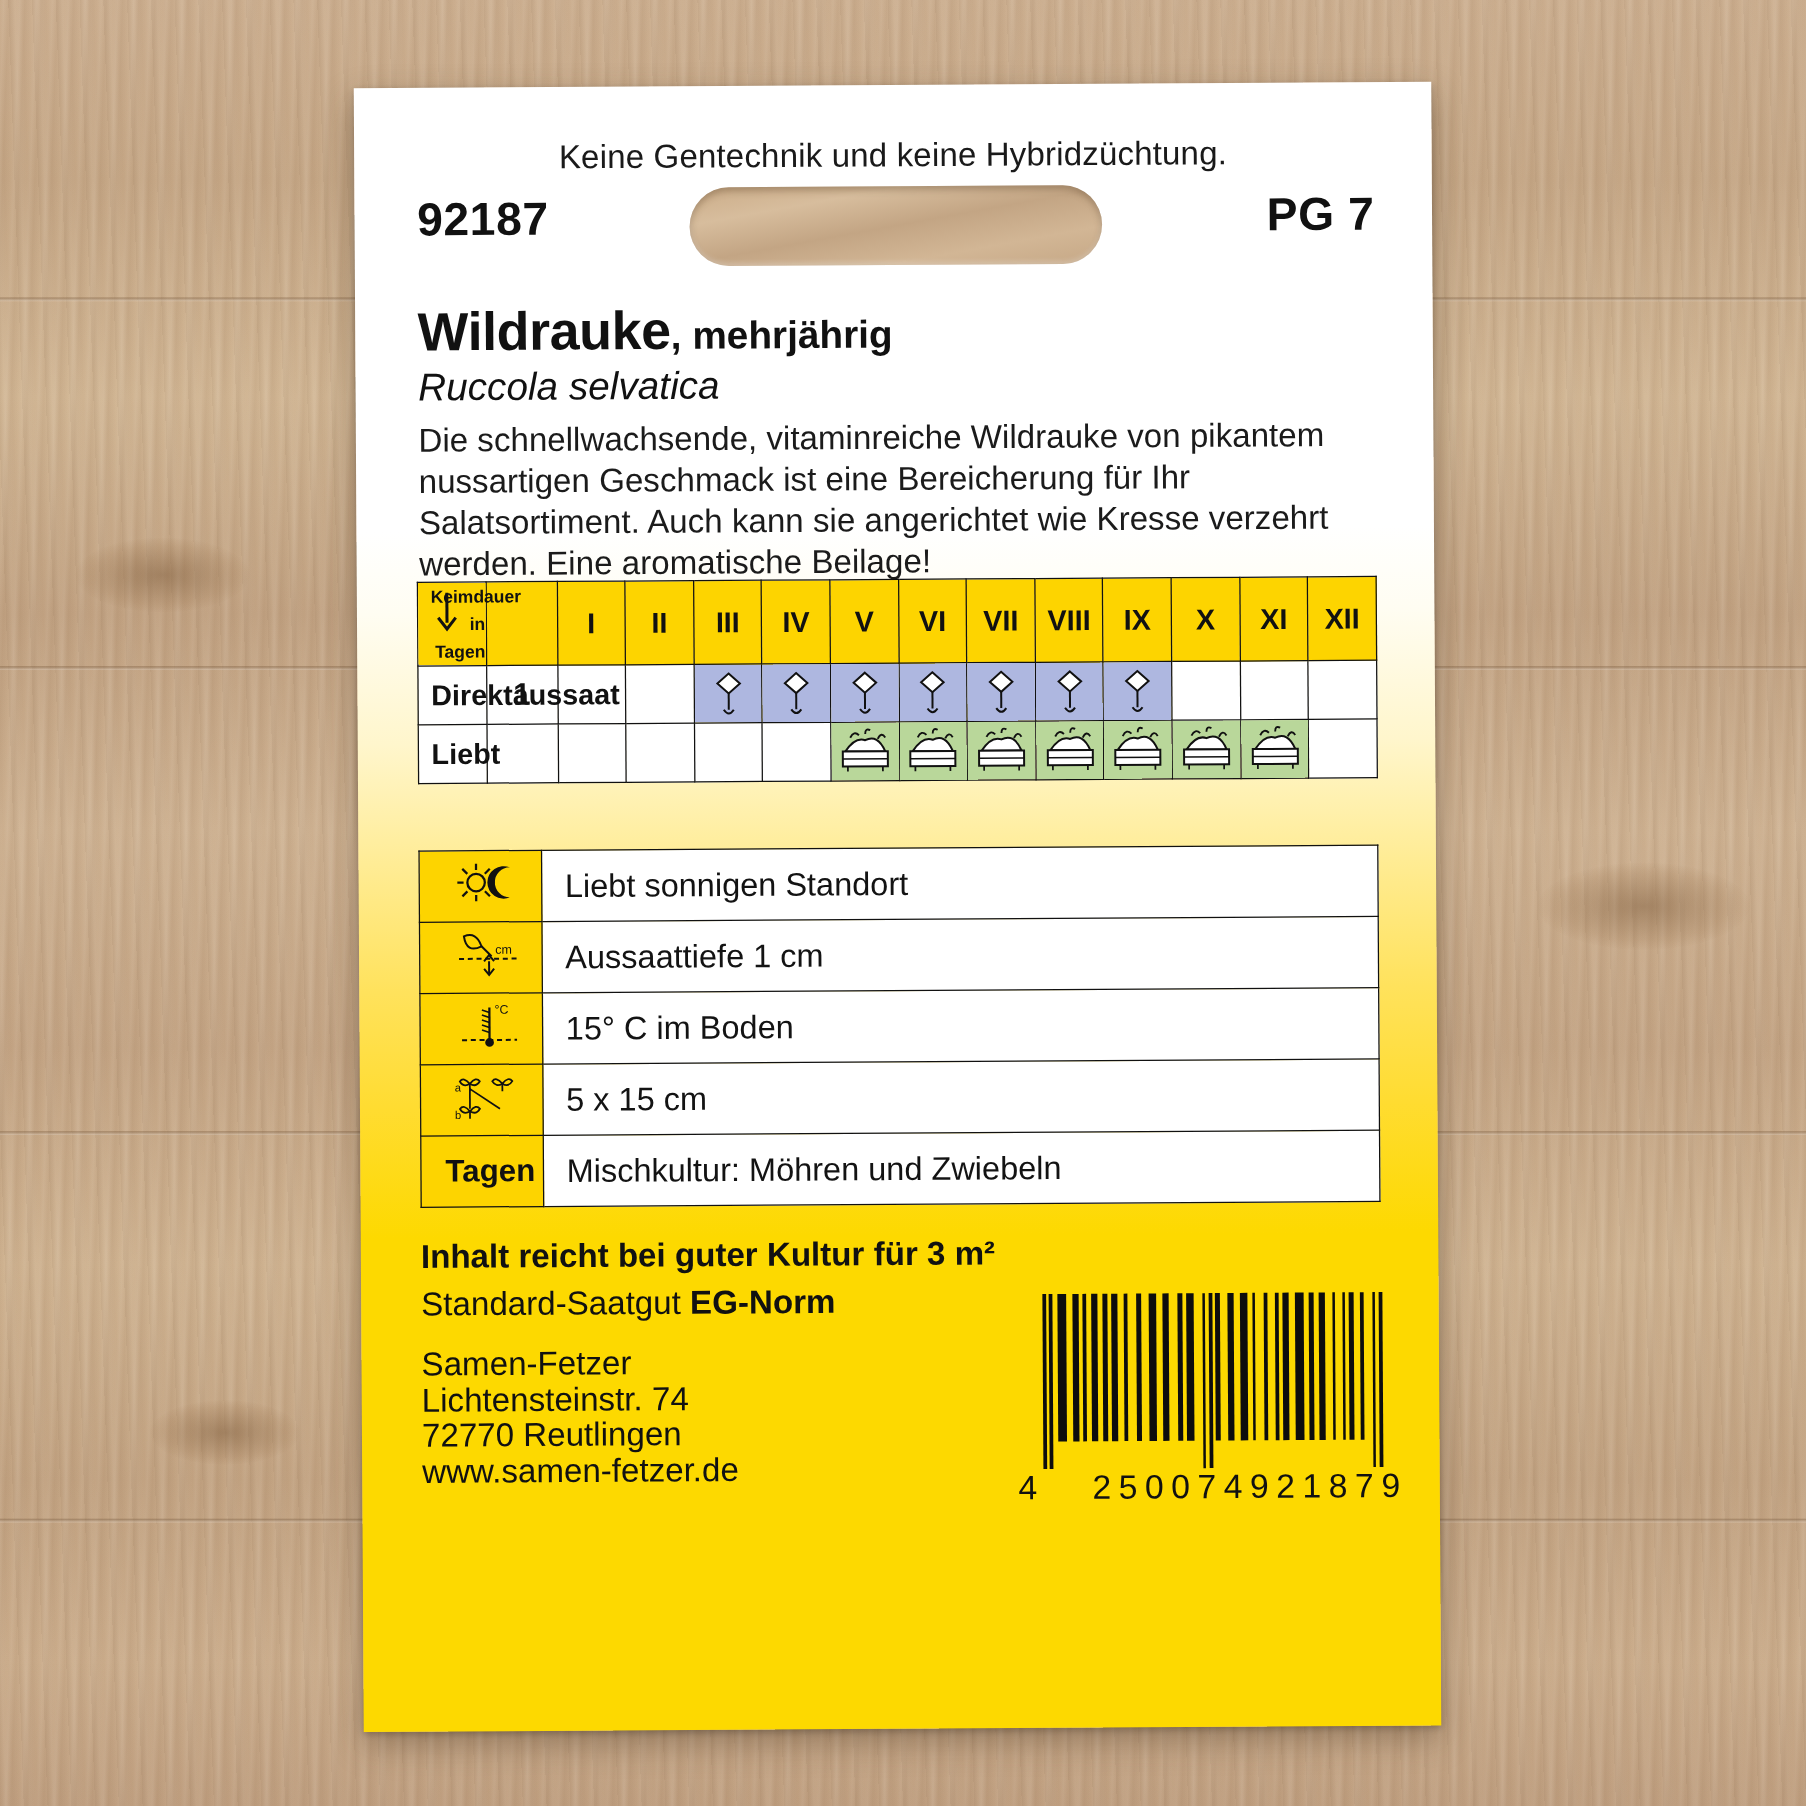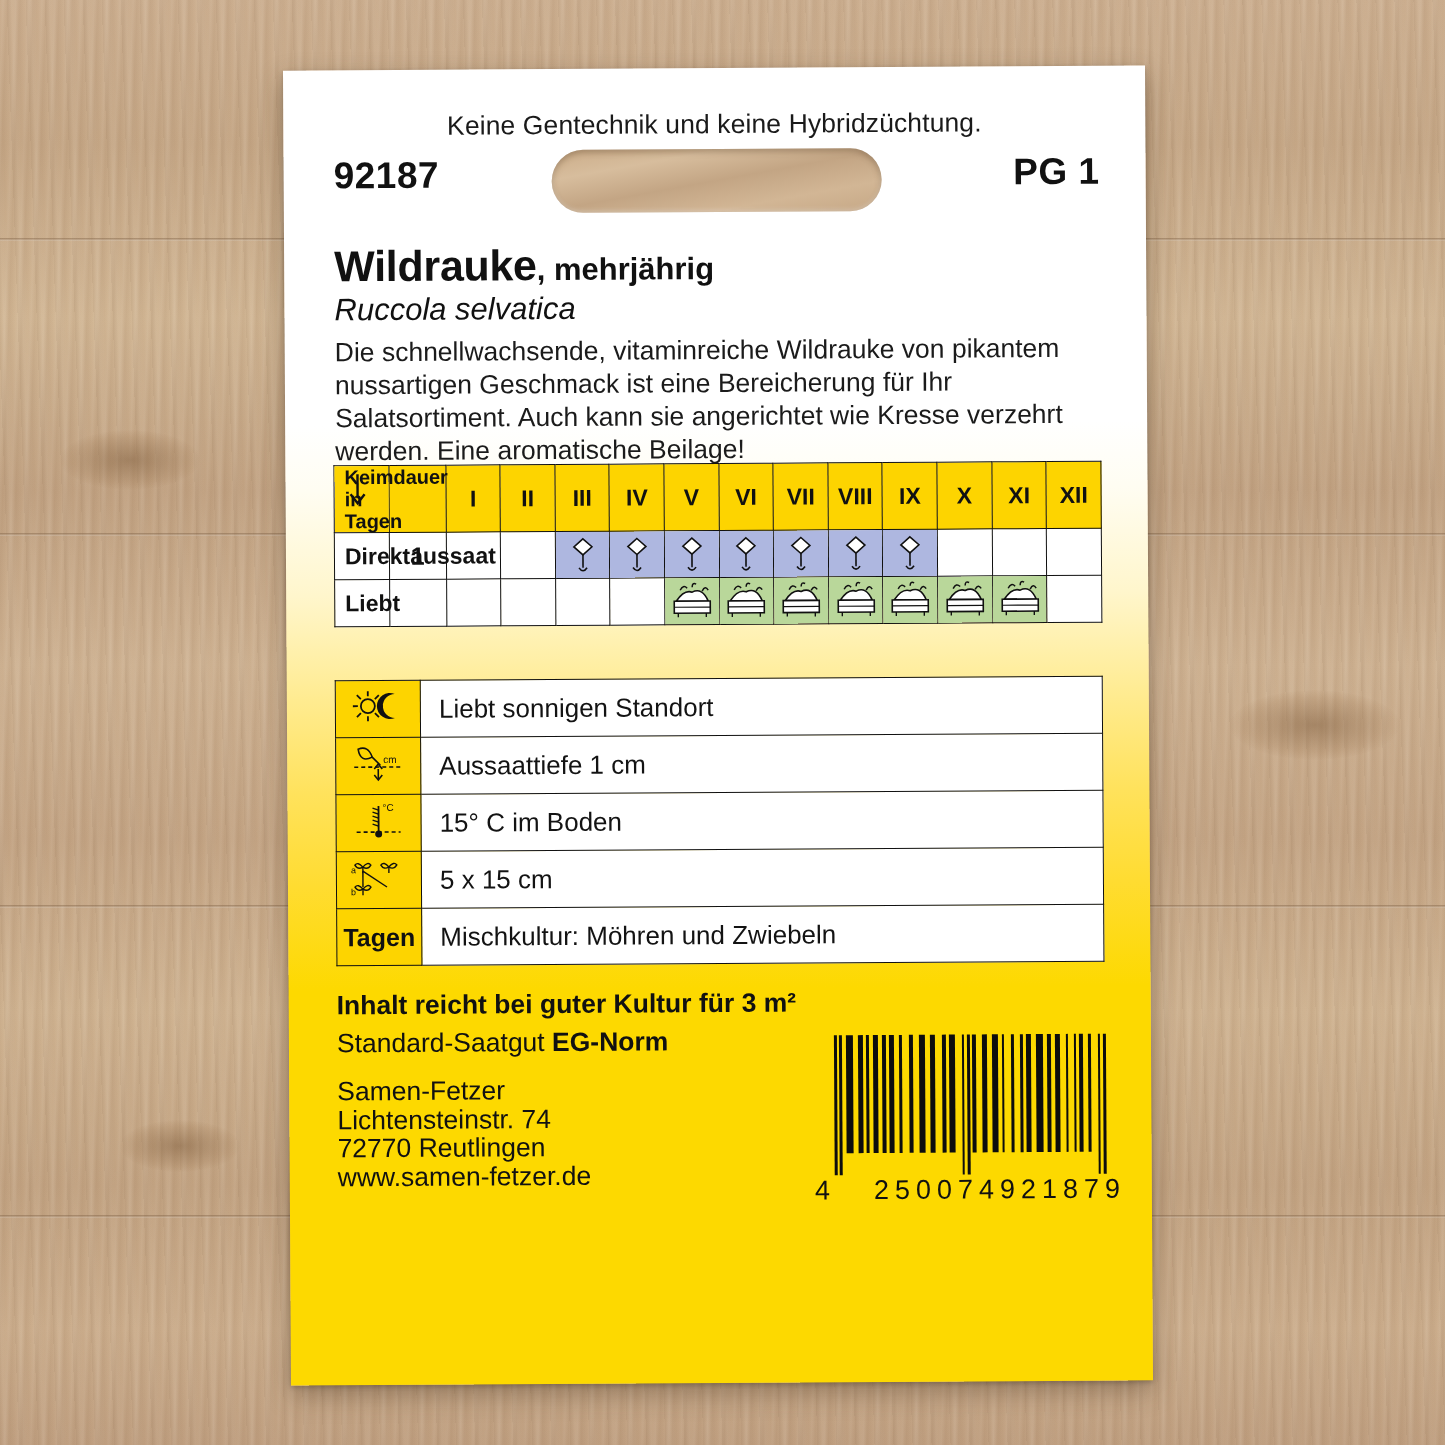--- a/index.html
+++ b/index.html
@@ -159,24 +159,24 @@
     padding: 0;
     height: 46px;
     text-align: center;
     font-size: 23px;
     font-weight: bold;
     color: #111;
     background: #ffffff;
   }
   #cal .hdr-label {
     background: #fdd400;
-    text-align: left;
+    text-align: right;
     padding-left: 10px;
     position: relative;
-    font-size: 20px;
+    font-size: 14px;
     line-height: 22px;
   }
   #cal .hdr-label .arrow {
     position: absolute;
     right: 16px;
     top: 6px;
     width: 30px;
     height: 34px;
   }
   #cal .hdr-days { background: #fdd400; width: 56px; }
@@ -208,20 +208,21 @@
     padding: 0;
     background: #ffffff;
     font-size: 26px;
     color: #131313;
   }
   #info td.icocell {
     width: 84px;
     background: #fdd400;
     text-align: center;
     vertical-align: middle;
+    padding-left: 13px;
   }
   #info td.icocell.tip {
     font-size: 25px;
     font-weight: bold;
     color: #111;
   }
   #info td.txt { padding-left: 18px; }
 
   #content-for {
     position: absolute;
@@ -293,21 +294,21 @@
   <div class="knot" style="left:1230px;top:690px;width:170px;height:70px;"></div>
   <div class="knot" style="left:120px;top:1120px;width:120px;height:52px;"></div>
 </div>
 
 <div id="packet">
 
   <div id="hole"></div>
 
   <div class="pad" id="top-line">Keine Gentechnik und keine Hybridzüchtung.</div>
   <div id="sku">92187</div>
-  <div id="pg">PG 1</div>
+  <div id="pg">PG 7</div>
 
   <div id="title">
     <span class="main">Wildrauke</span><span class="sub">, mehrjährig</span>
   </div>
   <div id="latin">Ruccola selvatica</div>
   <div id="desc">Die schnellwachsende, vitaminreiche Wildrauke von pikantem nussartigen Geschmack ist eine Bereicherung für Ihr Salatsortiment. Auch kann sie angerichtet wie Kresse verzehrt werden. Eine aromatische Beilage!</div>
 
   <table id="cal">
     <tbody>
         <tr>

